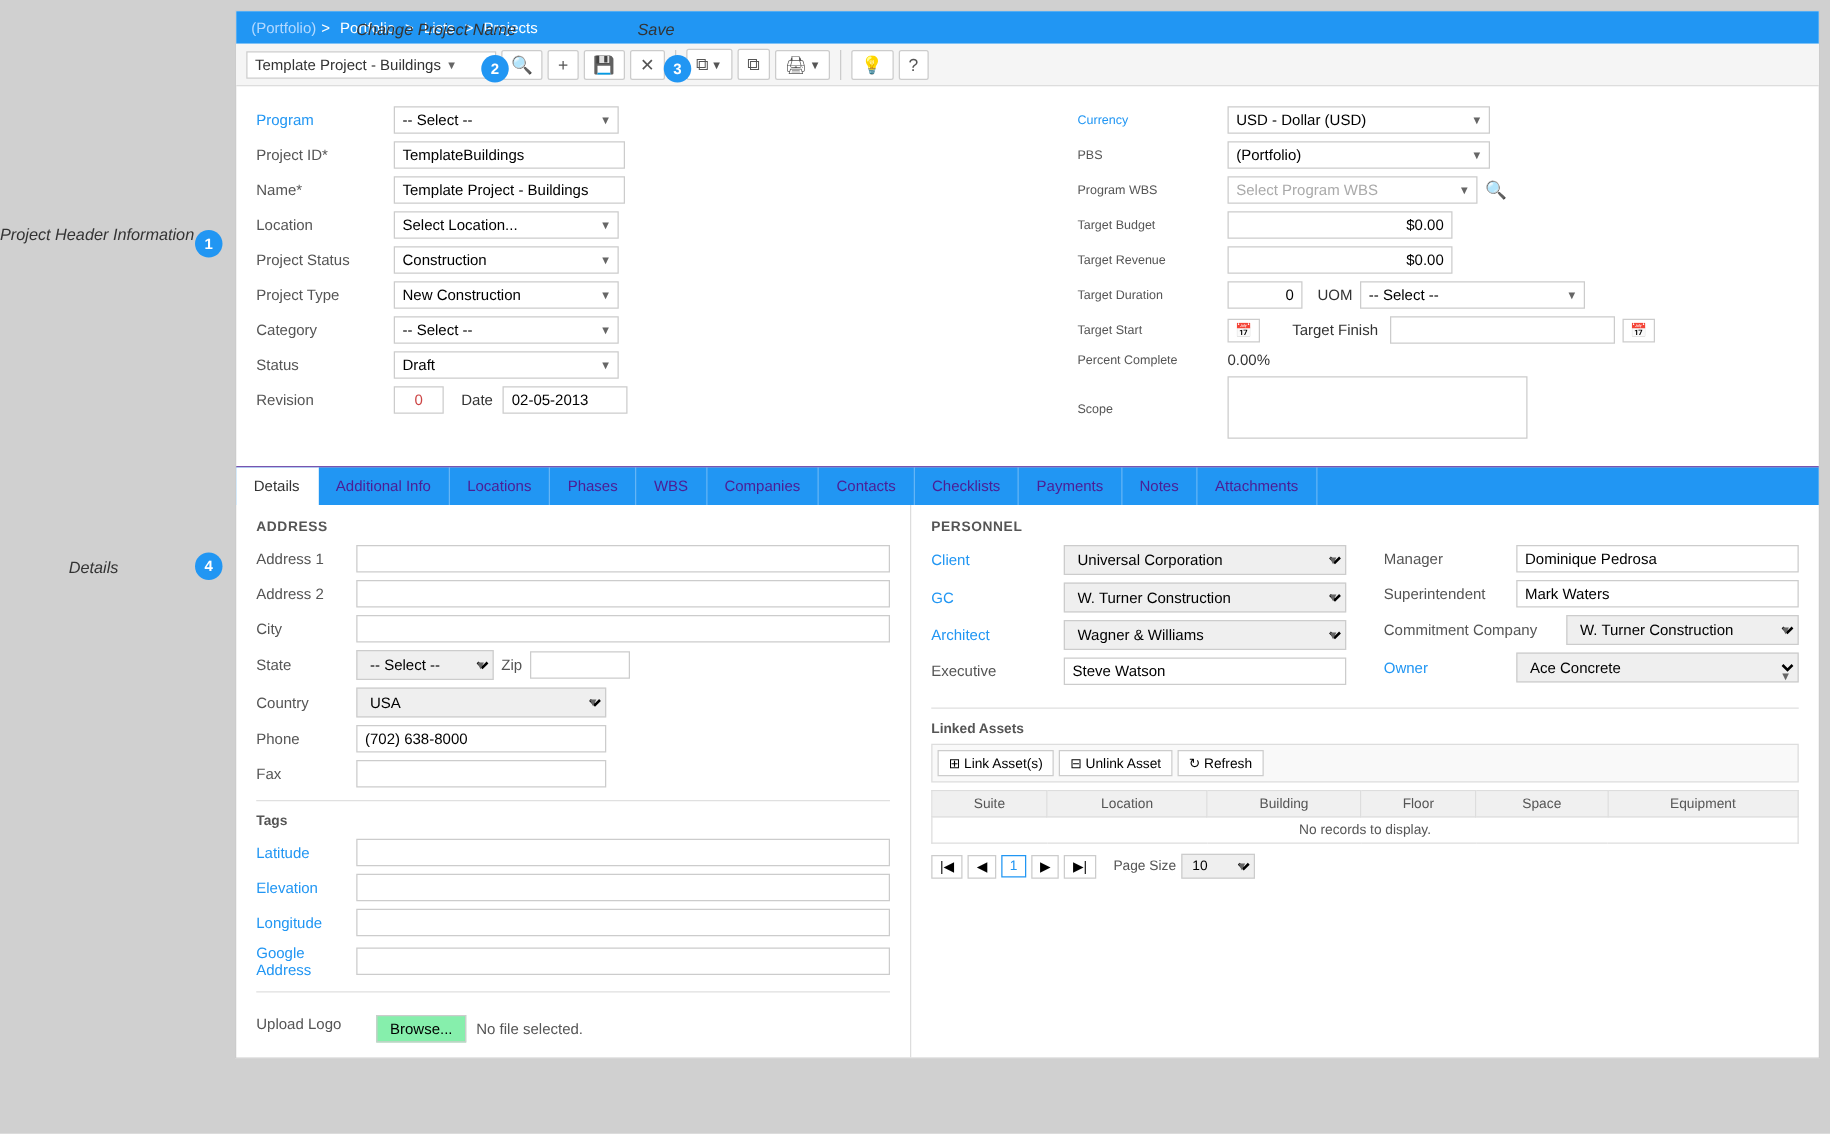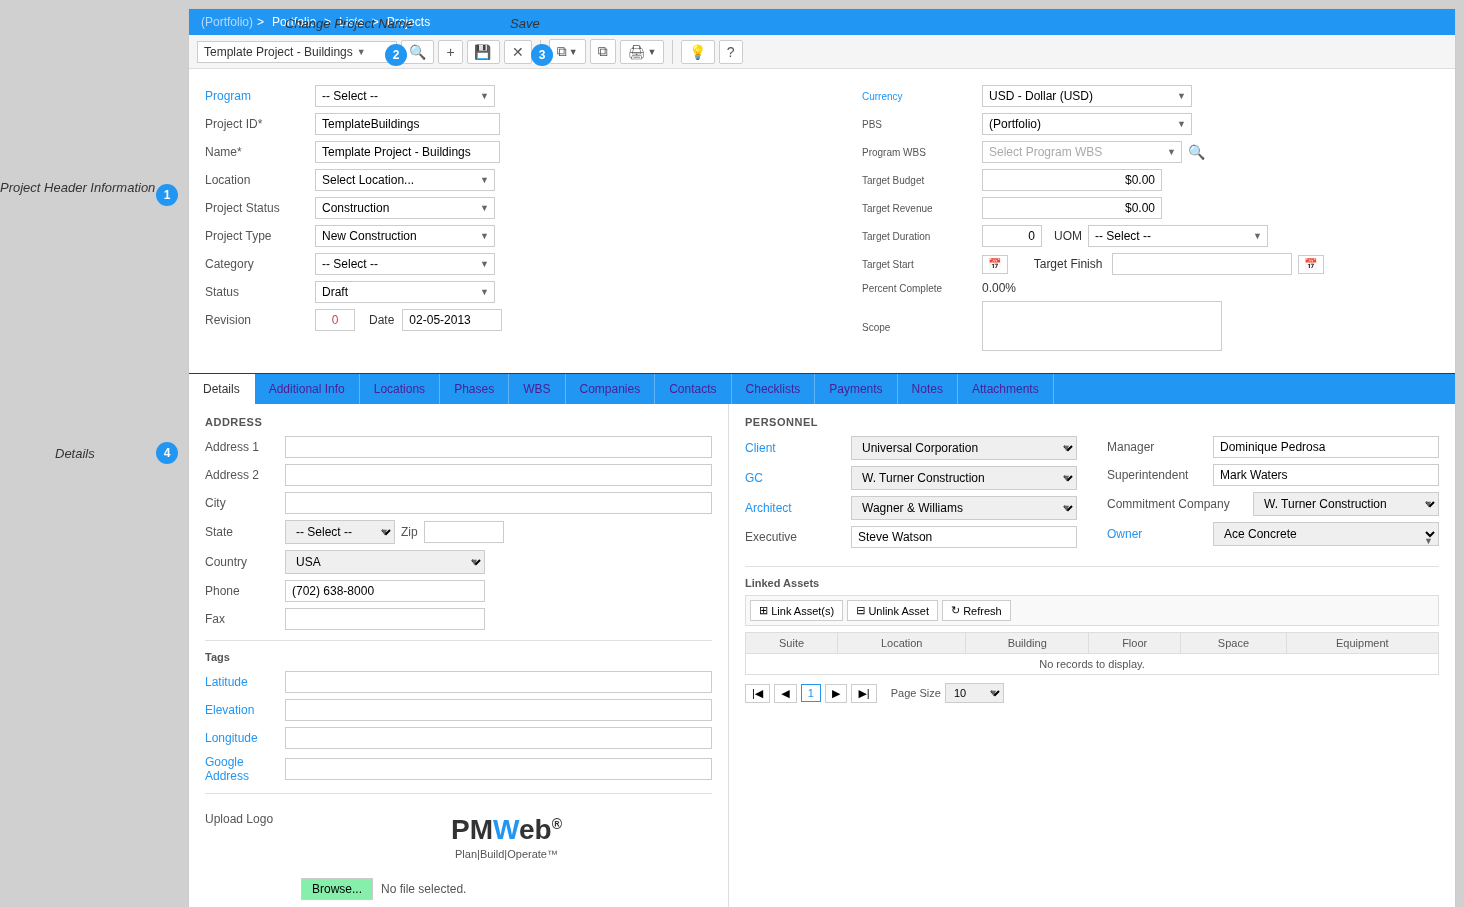--- a/index.html
+++ b/index.html
@@ -393,24 +393,20 @@
         </div>
         <div class="detail-field-row">
           <span class="detail-label blue">Google Address</span>
           <input class="detail-input" type="text" value="" style="">
         </div>
 
         <hr class="section-divider">
         <div style="display:flex;align-items:flex-start;gap:16px;">
           <span class="detail-label" style="padding-top:8px;">Upload Logo</span>
           <div style="flex:1;">
-            <div class="logo-display">
-              <div class="pmweb-logo">PM<span>W</span>eb<sup style="font-size:14px;">®</sup></div>
-              <div class="logo-tagline">Plan|Build|Operate™</div>
-            </div>
             <div class="browse-row">
               <button class="browse-btn">Browse...</button>
               <span class="no-file">No file selected.</span>
             </div>
           </div>
         </div>
 
       </div>
 
       <div class="details-right">

